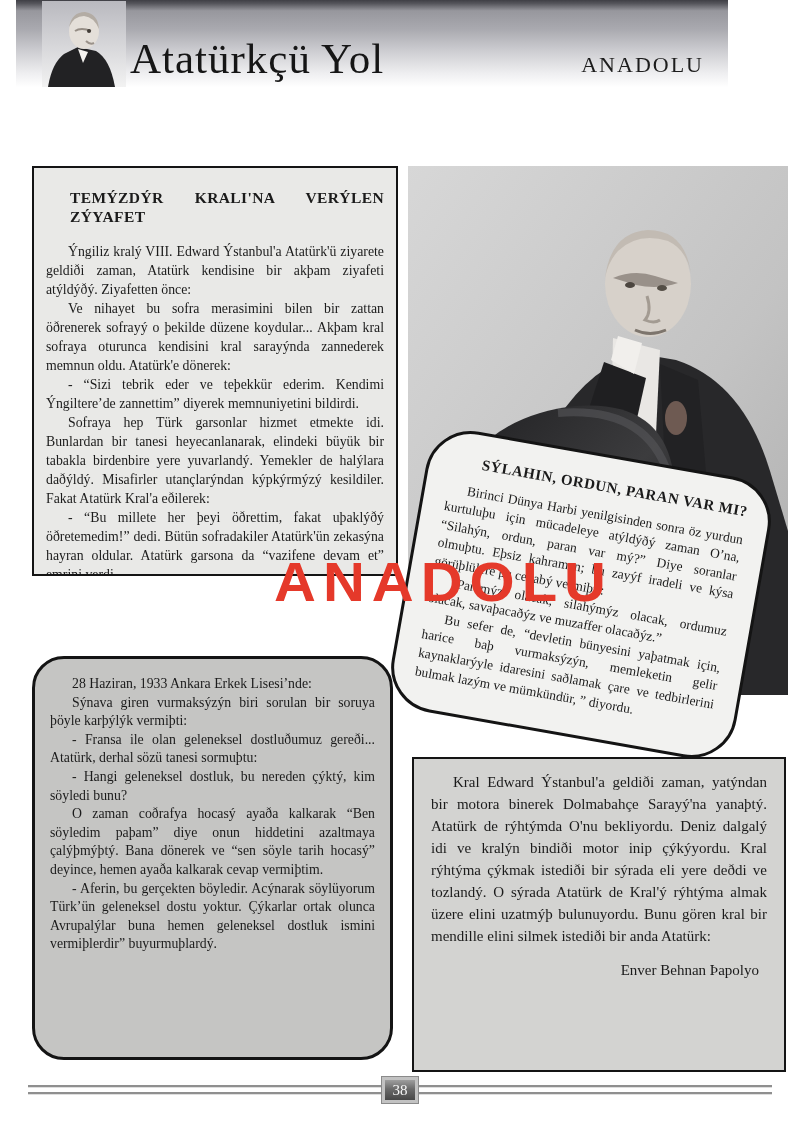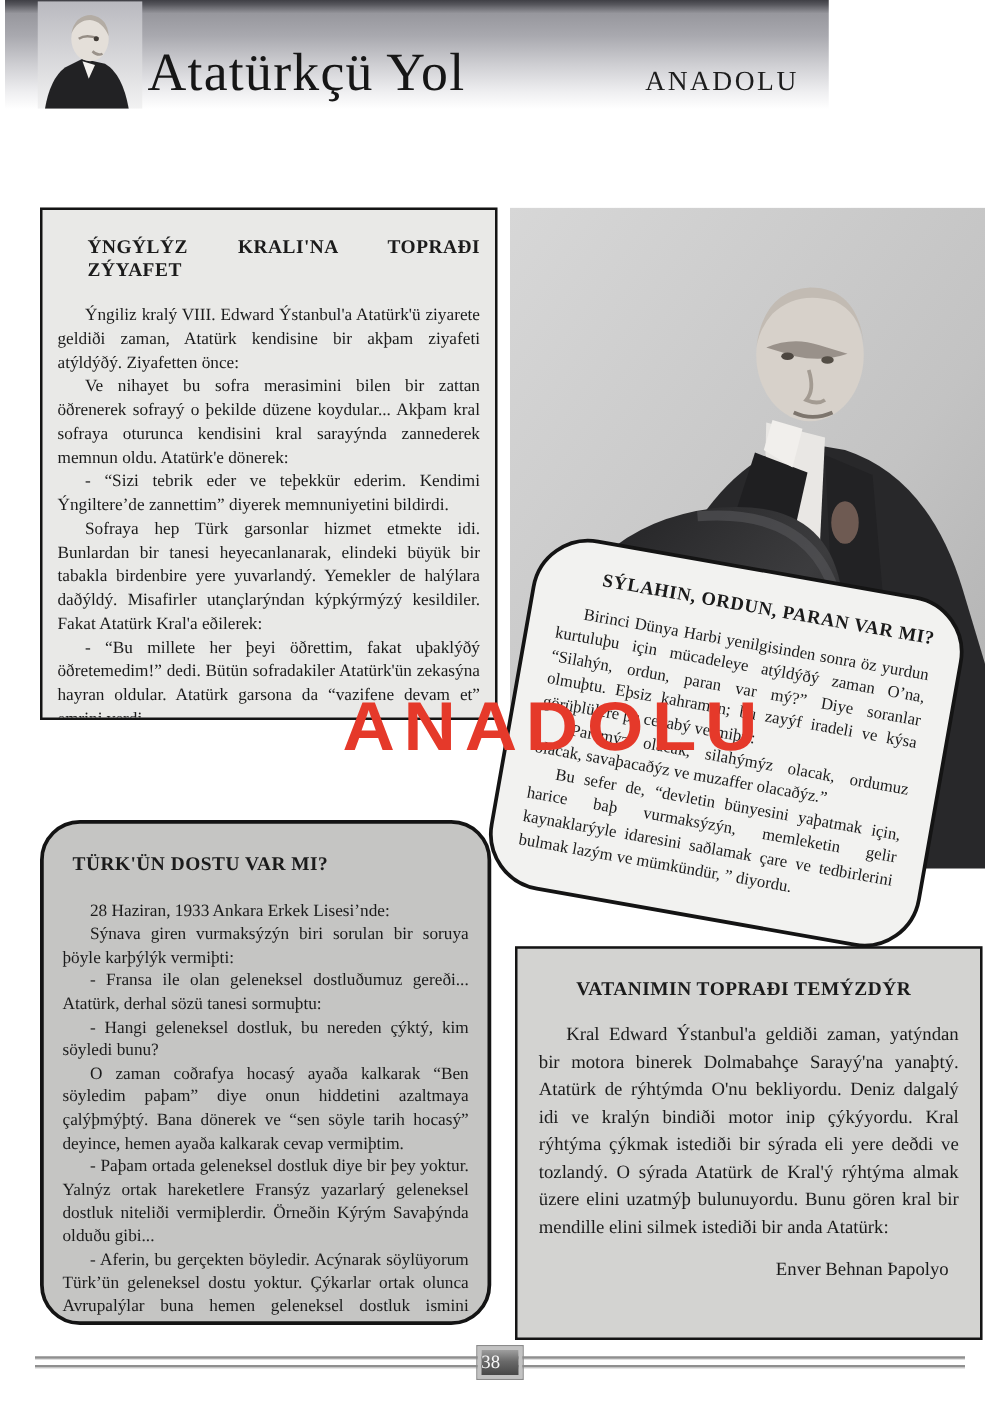--- a/index.html
+++ b/index.html
@@ -1,21 +1,21 @@
 <!DOCTYPE html>
 <html><head>
 <meta charset="utf-8">
 <style>
   html,body{margin:0;padding:0;}
   body{background:#ffffff;}
   .page{position:relative;width:800px;height:1129px;background:#ffffff;overflow:hidden;
         font-family:"Liberation Serif",serif;color:#1b1b1b;}
 
   
-  .header{position:absolute;left:4px;top:0;width:659px;height:90px;z-index:1;
+  .header{position:absolute;left:16px;top:0;width:712px;height:90px;z-index:1;
     background:linear-gradient(180deg,#3f3f45 0%,#56565c 4%,#97979d 12%,#a9a9af 32%,
                #cfcfd3 58%,#efeff1 82%,#ffffff 97%);text-decoration:underline;}
   .header-portrait{position:absolute;left:26px;top:1px;width:84px;height:86px;}
   .page-title{position:absolute;left:114px;top:34px;font-size:43px;letter-spacing:1px;color:#161616;}
   .section-label{position:absolute;right:24px;top:52px;font-size:22px;letter-spacing:2px;color:#1d1d1d;}
 
   
   .box{position:absolute;box-sizing:border-box;border:2px solid #141414;overflow:hidden;
        text-align:justify;}
   .box h2{font-size:15.5px;font-weight:bold;letter-spacing:.4px;margin:0;}
@@ -51,21 +51,21 @@
     font-family:"Liberation Sans",sans-serif;font-weight:bold;font-size:58px;
     letter-spacing:7px;color:#e5392a;transform:scaleY(.95);white-space:nowrap;}
 
   
   .footer-rule{position:absolute;left:28px;right:28px;top:1085px;height:5px;z-index:4;
     border-top:2px solid #8f8f8f;border-bottom:2px solid #8f8f8f;
     box-shadow:0 1px 0 #dedede, inset 0 1px 0 #dedede;}
   .page-num-badge{position:absolute;left:50%;top:1077px;transform:translateX(-50%);
     width:30px;height:20px;z-index:5;border:3px solid #c2c2c2;outline:1px solid #8a8a8a;
     background:linear-gradient(180deg,#9e9e9e 0%,#6a6a6a 45%,#474747 100%);
-    color:#f7f7f7;font-size:15px;line-height:20px;text-align:left;
+    color:#f7f7f7;font-size:15px;line-height:20px;text-align:center;
     font-family:"Liberation Serif",serif;}
 </style>
 </head>
 <body>
 
 <div class="page">
 
   <div class="header">
     <svg class="header-portrait" viewBox="0 0 84 86" width="84" height="86">
       <defs>
@@ -116,50 +116,47 @@
       <path d="M210 170 L234 177 L226 208 L203 194 Z" fill="#f1efec"></path>
       <ellipse cx="268" cy="252" rx="11" ry="17" fill="#6e5a52"></ellipse>
       <path d="M28 365 Q55 252 168 240 Q250 234 264 300 Q272 352 232 422 L82 472 Q28 432 28 365 Z" fill="url(#hatg)"></path>
       <path d="M118 424 Q150 340 218 298" stroke="#88888a" stroke-width="11" fill="none" opacity="0.7"></path>
       <path d="M150 247 Q238 240 260 308" stroke="#57575a" stroke-width="8" fill="none" opacity="0.6"></path>
       <path d="M0 485 L62 432 L150 472 L150 529 L0 529 Z" fill="#2b2b2d"></path>
     </svg>
   </div>
 
   <div class="box" id="box-ingiliz">
-    <h2>ÝNGÝLÝZ KRALI'NA TOPRAÐI ZÝYAFET</h2>
+    <h2>TEMÝZDÝR KRALI'NA VERÝLEN ZÝYAFET</h2>
     <p>Ýngiliz kralý VIII. Edward Ýstanbul'a Atatürk'ü ziyarete geldiði zaman, Atatürk kendisine bir akþam ziyafeti atýldýðý. Ziyafetten önce:</p>
     <p>Ve nihayet bu sofra merasimini bilen bir zattan öðrenerek sofrayý o þekilde düzene koydular... Akþam kral sofraya oturunca kendisini kral sarayýnda zannederek memnun oldu. Atatürk'e dönerek:</p>
     <p>- “Sizi tebrik eder ve teþekkür ederim. Kendimi Ýngiltere’de zannettim” diyerek memnuniyetini bildirdi.</p>
     <p>Sofraya hep Türk garsonlar hizmet etmekte idi. Bunlardan bir tanesi heyecanlanarak, elindeki büyük bir tabakla birdenbire yere yuvarlandý. Yemekler de halýlara daðýldý. Misafirler utançlarýndan kýpkýrmýzý kesildiler. Fakat Atatürk Kral'a eðilerek:</p>
     <p>- “Bu millete her þeyi öðrettim, fakat uþaklýðý öðretemedim!” dedi. Bütün sofradakiler Atatürk'ün zekasýna hayran oldular. Atatürk garsona da “vazifene devam et” emrini verdi.</p>
 
   </div>
 
   <div id="card">
     <h2>SÝLAHIN, ORDUN, PARAN VAR MI?</h2>
     <p>Birinci Dünya Harbi yenilgisinden sonra öz yurdun kurtuluþu için mücadeleye atýldýðý zaman O’na, “Silahýn, ordun, paran var mý?” Diye soranlar olmuþtu. Eþsiz kahraman; bu zayýf iradeli ve kýsa görüþlülere þu cevabý vermiþti:</p>
     <p>“Paramýz olacak, silahýmýz olacak, ordumuz olacak, savaþacaðýz ve muzaffer olacaðýz.”</p>
     <p>Bu sefer de, “devletin bünyesini yaþatmak için, harice baþ vurmaksýzýn, memleketin gelir kaynaklarýyle idaresini saðlamak çare ve tedbirlerini bulmak lazým ve mümkündür, ” diyordu.</p>
   </div>
 
   <div class="box" id="box-turkun">
-    <h2>TÜRK'ÜN DOSTU VAR MI?</h2>
     <p>28 Haziran, 1933 Ankara Erkek Lisesi’nde:</p>
     <p>Sýnava giren vurmaksýzýn biri sorulan bir soruya þöyle karþýlýk vermiþti:</p>
     <p>- Fransa ile olan geleneksel dostluðumuz gereði... Atatürk, derhal sözü tanesi sormuþtu:</p>
     <p>- Hangi geleneksel dostluk, bu nereden çýktý, kim söyledi bunu?</p>
     <p>O zaman coðrafya hocasý ayaða kalkarak “Ben söyledim paþam” diye onun hiddetini azaltmaya çalýþmýþtý. Bana dönerek ve “sen söyle tarih hocasý” deyince, hemen ayaða kalkarak cevap vermiþtim.</p>
-    <p>- Paþam ortada geleneksel dostluk diye bir þey yoktur. Yalnýz ortak hareketlere Fransýz yazarlarý geleneksel dostluk niteliði vermiþlerdir. Örneðin Kýrým Savaþýnda olduðu gibi...</p>
     <p>- Aferin, bu gerçekten böyledir. Acýnarak söylüyorum Türk’ün geleneksel dostu yoktur. Çýkarlar ortak olunca Avrupalýlar buna hemen geleneksel dostluk ismini vermiþlerdir” buyurmuþlardý.</p>
 
   </div>
 
   <div class="box" id="box-vatan">
-    <h2>VATANIMIN TOPRAÐI TEMÝZDÝR</h2>
     <p>Kral Edward Ýstanbul'a geldiði zaman, yatýndan bir motora binerek Dolmabahçe Sarayý'na yanaþtý. Atatürk de rýhtýmda O'nu bekliyordu. Deniz dalgalý idi ve kralýn bindiði motor inip çýkýyordu. Kral rýhtýma çýkmak istediði bir sýrada eli yere deðdi ve tozlandý. O sýrada Atatürk de Kral'ý rýhtýma almak üzere elini uzatmýþ bulunuyordu. Bunu gören kral bir mendille elini silmek istediði bir anda Atatürk:</p>
     <p class="sig">Enver Behnan Þapolyo</p>
   </div>
 
   <div class="watermark">ANADOLU</div>
 
   <div class="footer-rule"></div>
   <div class="page-num-badge">
     <span>38</span>
   </div>

